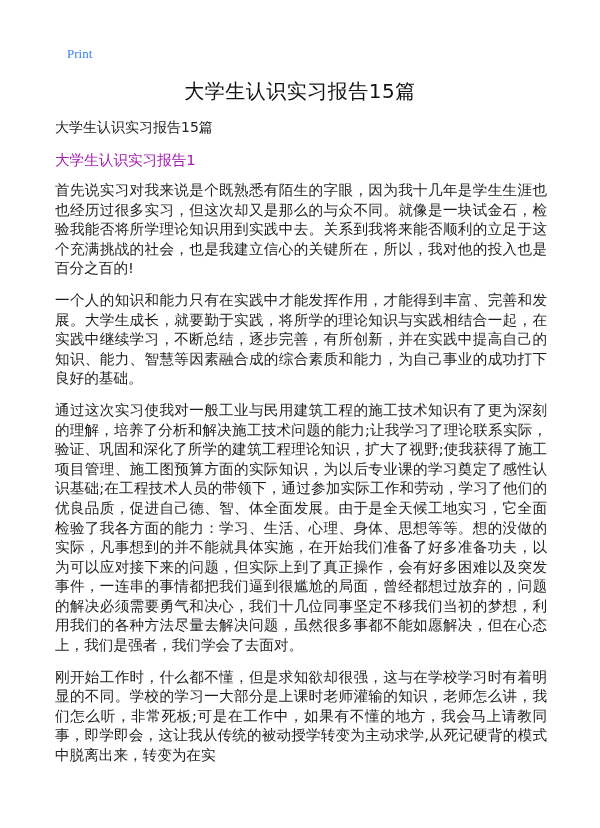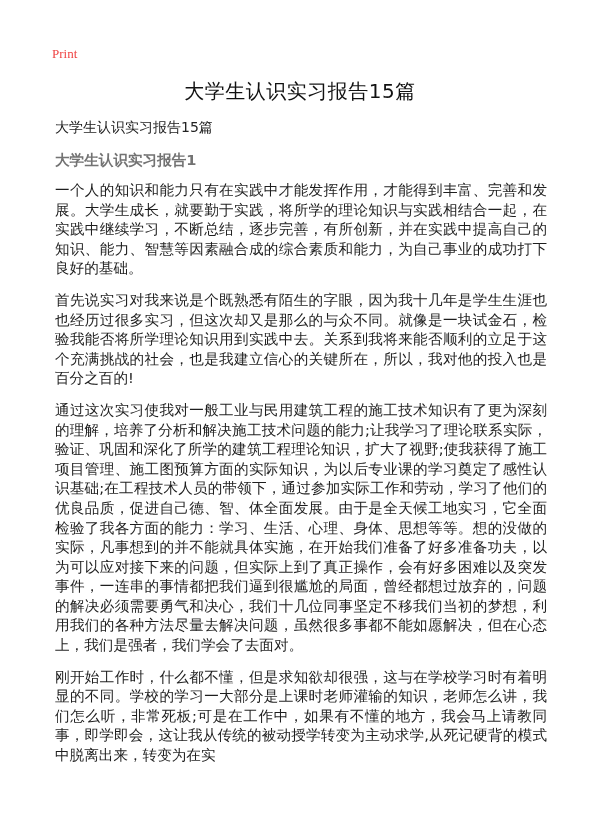--- a/index.html
+++ b/index.html
@@ -10,25 +10,25 @@
     body {
       width: 600px;
       height: 828px;
       overflow: hidden;
       position: relative;
       color: #1a1a1a;
       font-family: "DejaVu Sans", sans-serif;
     }
     .print-label {
       position: absolute;
-      left: 52px;
+      left: 67px;
       top: 46px;
       font-family: "Liberation Serif", serif;
       font-size: 13px;
-      color: #ef4444;
+      color: #3b82f6;
     }
     .doc-title {
       position: absolute;
       left: 0;
       top: 78px;
       width: 600px;
       text-align: center;
       font-family: "DejaVu Sans", sans-serif;
       font-size: 20px;
       color: #111;
@@ -52,35 +52,35 @@
       font-size: 14.6px;
       line-height: 19.6px;
       color: #1e1e1e;
       text-align: justify;
       word-break: break-all;
     }
     .section-heading {
       margin: 0 0 11px 0;
       font-size: 14.6px;
       line-height: 19px;
-      font-weight: bold;
-      color: #737373;
+      font-weight: normal;
+      color: #a21caf;
     }
   </style>
 </head>
 <body>
 
 <div class="print-label">Print</div>
 
 <h1 class="doc-title" style="margin:0;font-weight:normal;">大学生认识实习报告15篇</h1>
 
 <div class="doc-subtitle">大学生认识实习报告15篇</div>
 
 <div class="content">
 
   <div>
     <h2 class="section-heading">大学生认识实习报告1</h2>
+    <p class="para">首先说实习对我来说是个既熟悉有陌生的字眼，因为我十几年是学生生涯也也经历过很多实习，但这次却又是那么的与众不同。就像是一块试金石，检验我能否将所学理论知识用到实践中去。关系到我将来能否顺利的立足于这个充满挑战的社会，也是我建立信心的关键所在，所以，我对他的投入也是百分之百的!</p>
     <p class="para">一个人的知识和能力只有在实践中才能发挥作用，才能得到丰富、完善和发展。大学生成长，就要勤于实践，将所学的理论知识与实践相结合一起，在实践中继续学习，不断总结，逐步完善，有所创新，并在实践中提高自己的知识、能力、智慧等因素融合成的综合素质和能力，为自己事业的成功打下良好的基础。</p>
-    <p class="para">首先说实习对我来说是个既熟悉有陌生的字眼，因为我十几年是学生生涯也也经历过很多实习，但这次却又是那么的与众不同。就像是一块试金石，检验我能否将所学理论知识用到实践中去。关系到我将来能否顺利的立足于这个充满挑战的社会，也是我建立信心的关键所在，所以，我对他的投入也是百分之百的!</p>
     <p class="para">通过这次实习使我对一般工业与民用建筑工程的施工技术知识有了更为深刻的理解，培养了分析和解决施工技术问题的能力;让我学习了理论联系实际，验证、巩固和深化了所学的建筑工程理论知识，扩大了视野;使我获得了施工项目管理、施工图预算方面的实际知识，为以后专业课的学习奠定了感性认识基础;在工程技术人员的带领下，通过参加实际工作和劳动，学习了他们的优良品质，促进自己德、智、体全面发展。由于是全天候工地实习，它全面检验了我各方面的能力：学习、生活、心理、身体、思想等等。想的没做的实际，凡事想到的并不能就具体实施，在开始我们准备了好多准备功夫，以为可以应对接下来的问题，但实际上到了真正操作，会有好多困难以及突发事件，一连串的事情都把我们逼到很尴尬的局面，曾经都想过放弃的，问题的解决必须需要勇气和决心，我们十几位同事坚定不移我们当初的梦想，利用我们的各种方法尽量去解决问题，虽然很多事都不能如愿解决，但在心态上，我们是强者，我们学会了去面对。</p>
     <p class="para">刚开始工作时，什么都不懂，但是求知欲却很强，这与在学校学习时有着明显的不同。学校的学习一大部分是上课时老师灌输的知识，老师怎么讲，我们怎么听，非常死板;可是在工作中，如果有不懂的地方，我会马上请教同事，即学即会，这让我从传统的被动授学转变为主动求学,从死记硬背的模式中脱离出来，转变为在实</p>
   </div>
 </div>
 
 </body></html>

